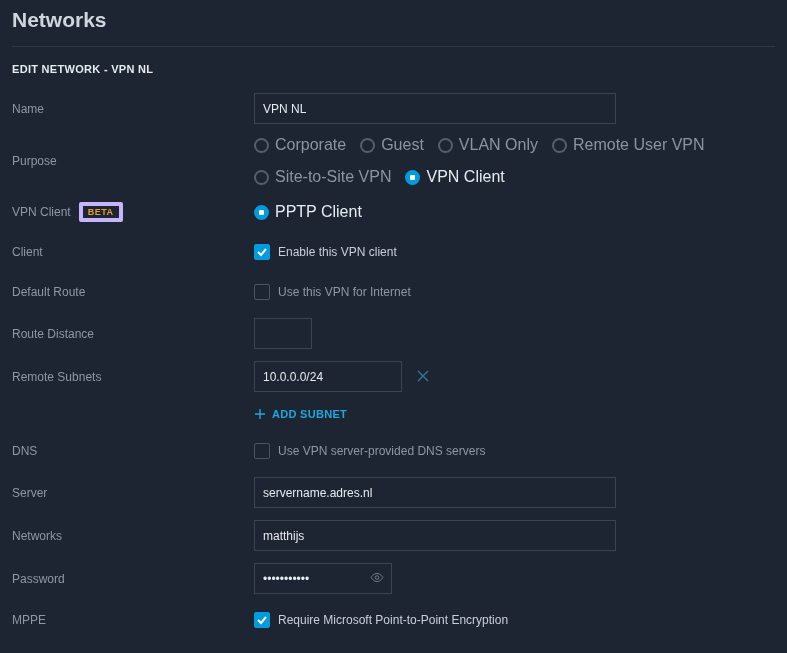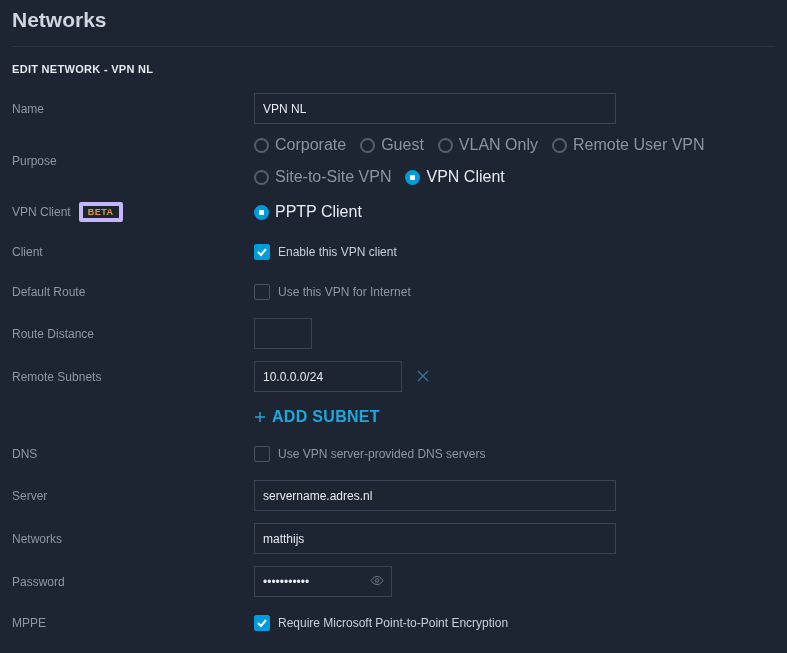--- a/index.html
+++ b/index.html
@@ -138,21 +138,21 @@
   .x-icon {
     width: 16px; height: 16px;
     cursor: pointer;
     color: #2f7ea0;
   }
   .add-subnet {
     display: inline-flex;
     align-items: center;
     gap: 6px;
     color: #1ea7df;
-    font-size: 16px;
+    font-size: 11px;
     font-weight: 600;
     letter-spacing: 0.3px;
     cursor: pointer;
   }
   .add-subnet svg { color: #1ea7df; }
   .sub-indent {
     margin-top: 6px;
     margin-left: 242px;
     margin-bottom: 14px;
   }

